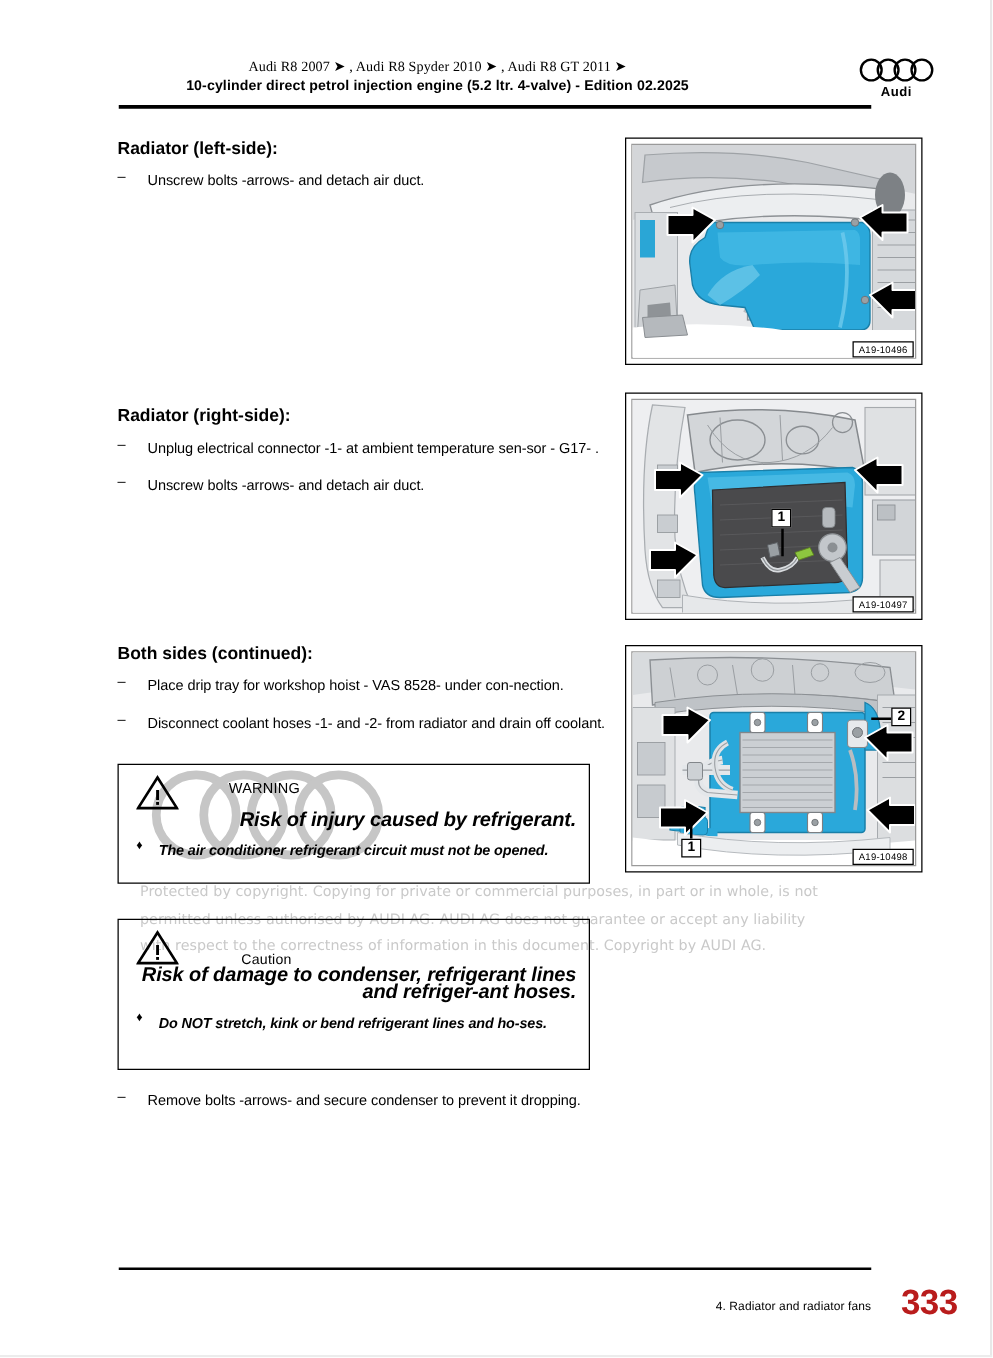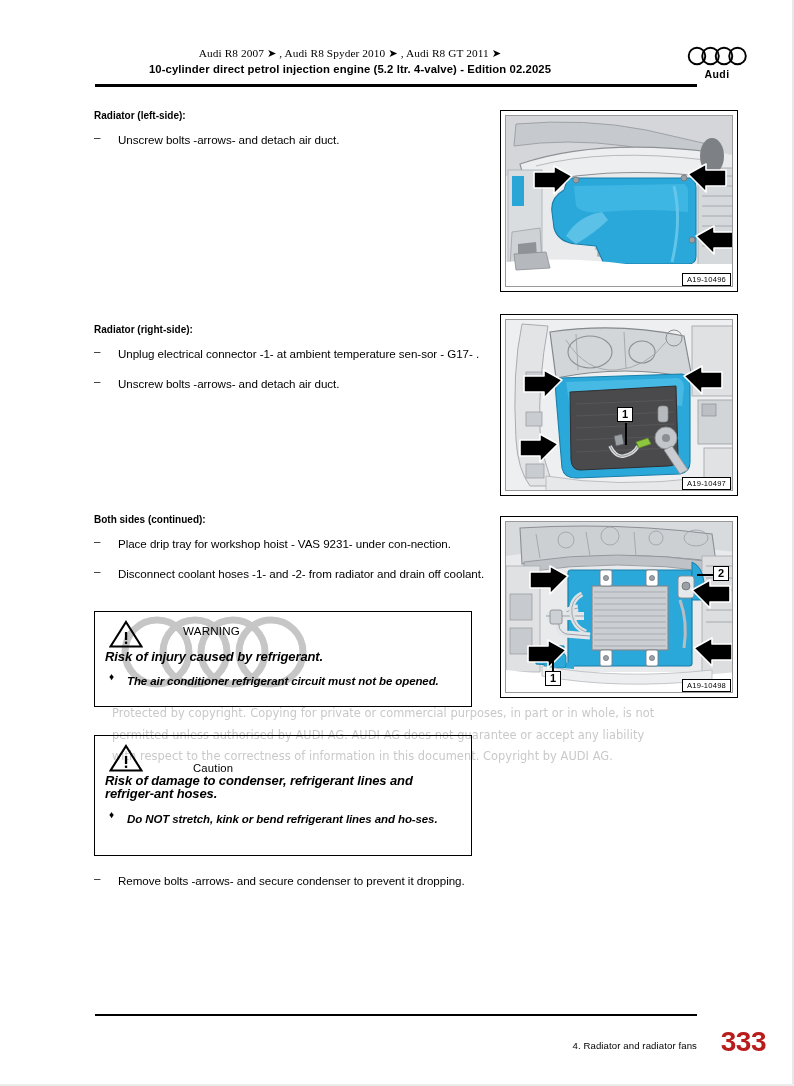--- a/index.html
+++ b/index.html
@@ -34,21 +34,21 @@
   .rings-svg { display:block; }
   .audi-word {
     position:absolute; left:0; top:22px; width:62px; text-align:center;
     font-size:10.5px; font-weight:bold; letter-spacing:.4px; color:#000;
     font-family:"Liberation Sans", sans-serif;
   }
 
   
   .col-left { position:absolute; left:94px; width:400px; }
   .sec-head {
-    font-size:10px; font-weight:bold; color:#000; letter-spacing:0;
+    font-size:14px; font-weight:bold; color:#000; letter-spacing:0;
   }
   .bullet-row { position:relative; padding-left:24px; margin-top:9px; }
   .bullet-row .dash {
     position:absolute; left:0; top:0; font-size:11.6px; color:#000;
   }
   .bullet-row .txt {
     font-size:11.6px; line-height:13.2px; color:#000; letter-spacing:-.05px;
   }
 
   
@@ -57,22 +57,22 @@
     padding:8px 10px 10px 10px;
   }
   .notice-head { position:relative; height:26px; }
   .warn-tri { position:absolute; left:4px; top:0px; }
   .notice-title {
     position:absolute; left:78px; top:4px;
     font-size:11.6px; font-weight:normal; color:#000; letter-spacing:.2px;
   }
   .notice-title.caution { left:88px; top:5px; font-size:11.3px;margin-top:13px; }
   .notice-body {
-    font-size:13px; font-style:italic; font-weight:bold; line-height:13.4px;
-    color:#000; letter-spacing:-.1px; margin-top:4px;
+    font-size:16px; font-style:italic; font-weight:bold; line-height:13.4px;
+    color:#000; letter-spacing:-.1px; margin-top:4px;text-align:right;
   }
   .notice-item { position:relative; padding-left:22px; margin-top:8px; }
   .notice-item .diamond {
     position:absolute; left:4px; top:0px; font-size:10px; color:#000;
   }
   .notice-item .itxt {
     font-size:11.5px; font-style:italic; font-weight:bold; line-height:13.4px;
     color:#000; letter-spacing:-.1px;
   }
 
@@ -174,21 +174,21 @@
     <div class="bullet-row" style="margin-top:12px;">
       <span class="dash">–</span>
       <span class="txt">Unscrew bolts -arrows- and detach air duct.</span>
     </div>
   </div>
 
   <div class="col-left" style="top:514px;">
     <div class="sec-head">Both sides (continued):</div>
     <div class="bullet-row">
       <span class="dash">–</span>
-      <span class="txt">Place drip tray for workshop hoist - VAS 9231- under con‑nection.</span>
+      <span class="txt">Place drip tray for workshop hoist - VAS 8528- under con‑nection.</span>
     </div>
     <div class="bullet-row" style="margin-top:12px;">
       <span class="dash">–</span>
       <span class="txt">Disconnect coolant hoses -1- and -2- from radiator and drain off coolant.</span>
     </div>
   </div>
 
   <div class="notice" style="left:94px; top:611px; width:378px; height:96px;">
     <div class="notice-head">
       <span class="warn-tri">

